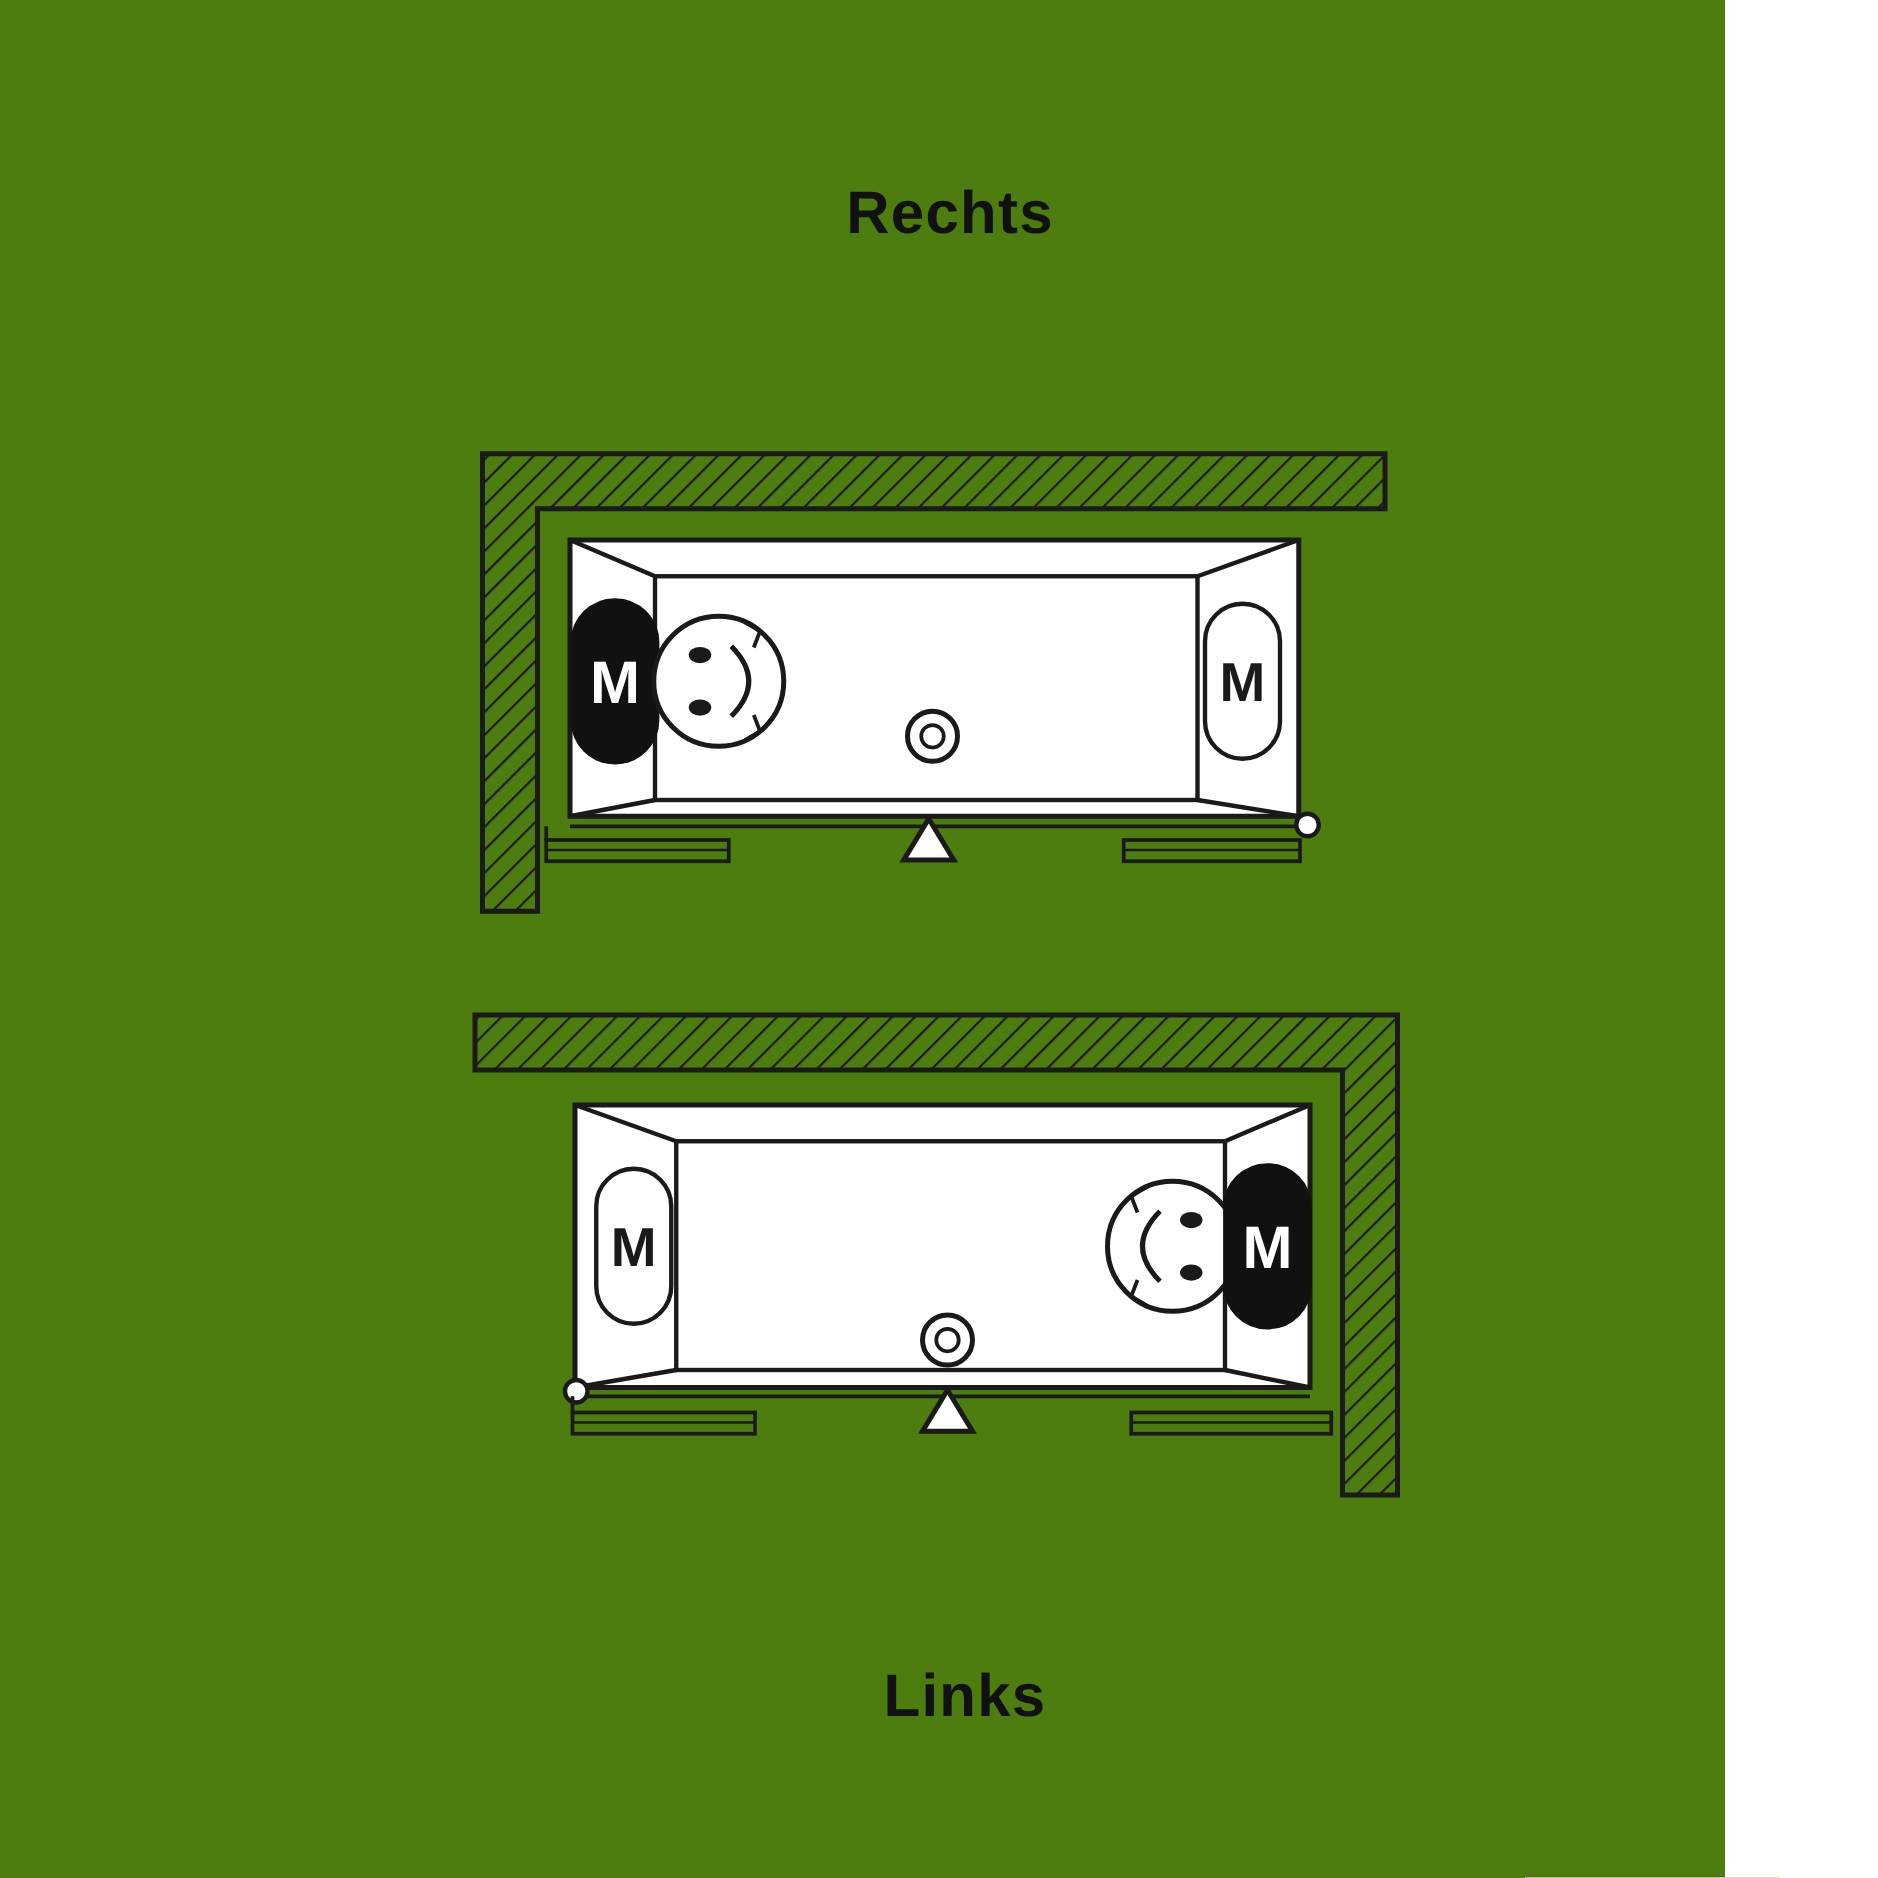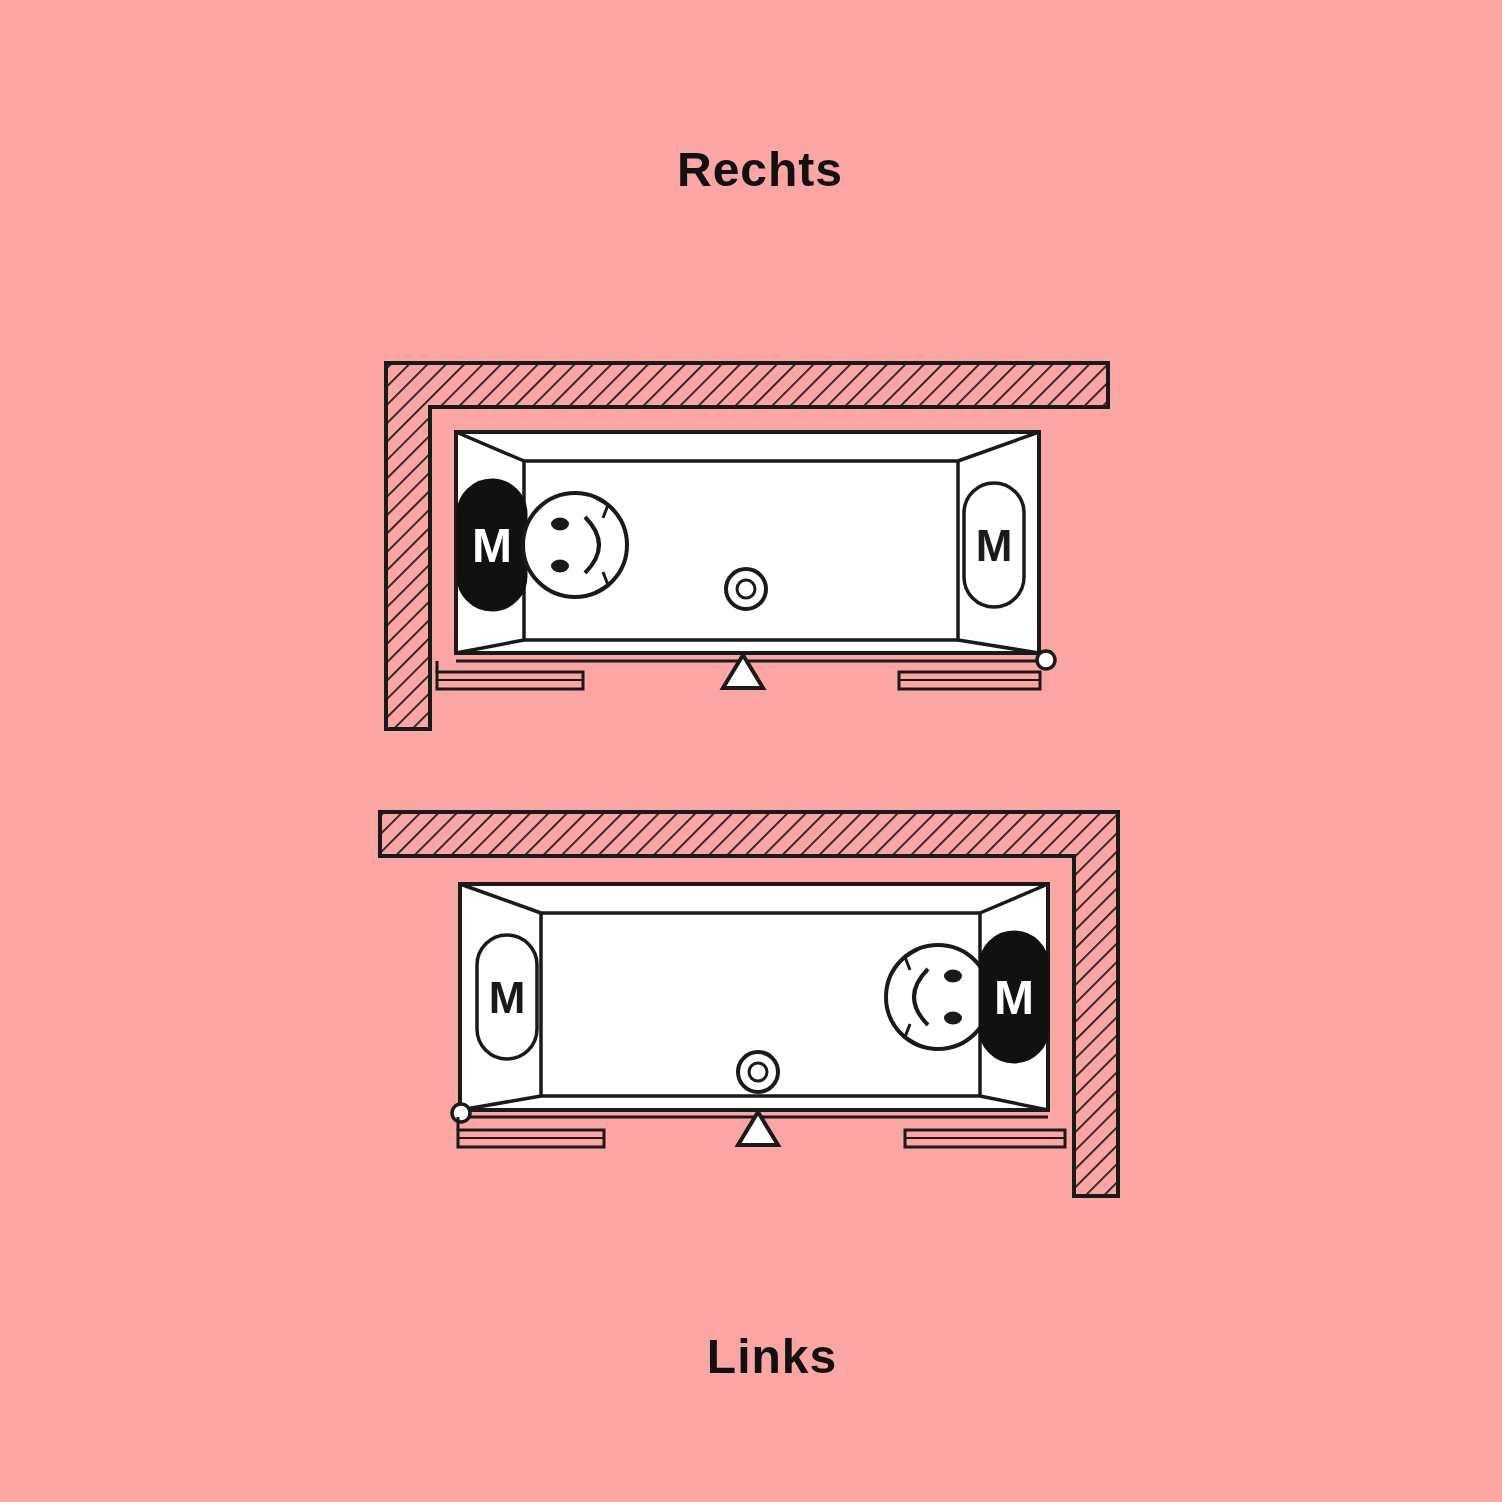--- a/index.html
+++ b/index.html
@@ -1,20 +1,20 @@
 <!DOCTYPE html>
 <html><head>
 <meta charset="utf-8">
 <style>
   html, body { margin: 0; padding: 0; background: #ffffff; }
   .canvas {
     position: relative;
-    width: 1502px;
+    width: 1380px;
     height: 1502px;
-    background: #fca5a5;
+    background: #4d7c0f;
     overflow: hidden;
     font-family: "Liberation Sans", sans-serif;
   }
   svg { display: block; }
 
   .wall   { fill: url(#hatch); stroke: #1a1a1a; stroke-width: 4; }
   .s4     { stroke: #1a1a1a; stroke-width: 4;   fill: #ffffff; }
   .s4n    { stroke: #1a1a1a; stroke-width: 4;   fill: none; }
   .s35n   { stroke: #1a1a1a; stroke-width: 3.5; fill: none; }
   .s35w   { stroke: #1a1a1a; stroke-width: 3.5; fill: #ffffff; }

